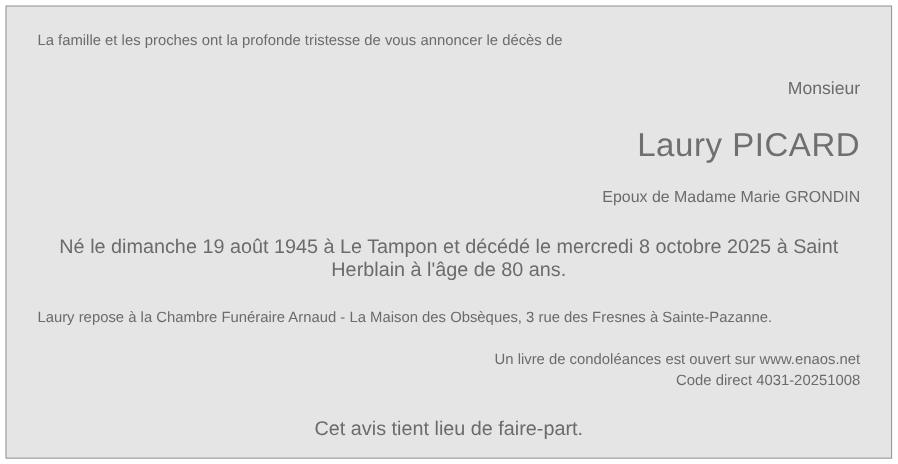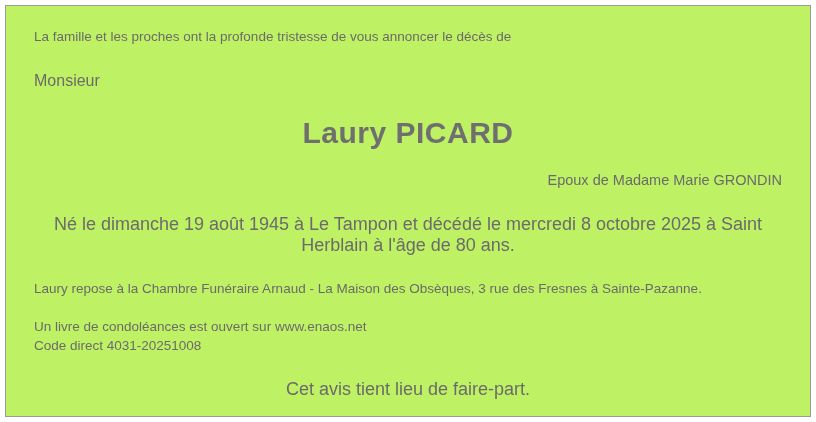--- a/index.html
+++ b/index.html
@@ -10,41 +10,41 @@
   body {
     width: 816px;
     height: 422px;
     font-family: "Liberation Sans", sans-serif;
   }
   .notice-card {
     box-sizing: border-box;
     width: 806px;
     height: 412px;
     margin: 5px;
-    background: #bef264;
+    background: #e5e5e5;
     border: 1px solid #9a9a9a;
     padding: 22px 28px 10px 28px;
     color: #666666;
   }
   .line-intro {
     font-size: 13.5px;
     color: #6b6b6b;
     margin: 0 0 26px 0;
     line-height: 1.3;
   }
   .civility {
-    text-align: left;
+    text-align: right;
     font-size: 16px;
     color: #6b6b6b;
     margin: 0 0 26px 0;
   }
   .full-name {
-    text-align: center;
+    text-align: right;
     font-size: 30px;
-    font-weight: bold;
+    font-weight: normal;
     color: #6f6f6f;
     letter-spacing: 0.5px;
     margin: 0 0 22px 0;
   }
   .spouse {
     text-align: right;
     font-size: 14.5px;
     color: #6b6b6b;
     margin: 0 0 26px 0;
   }
@@ -61,20 +61,21 @@
     margin: 0 0 20px 0;
   }
   .paragraph .sub-line {
     display: block;
   }
   .condolences {
     font-size: 13.5px;
     color: #6b6b6b;
     line-height: 1.38;
     margin: 0 0 24px 0;
+    text-align: right;
   }
   .condolences .sub-line {
     display: block;
   }
   .centered-note {
     text-align: center;
     font-size: 18px;
     color: #6b6b6b;
     margin: 0 0 10px 0;
   }

